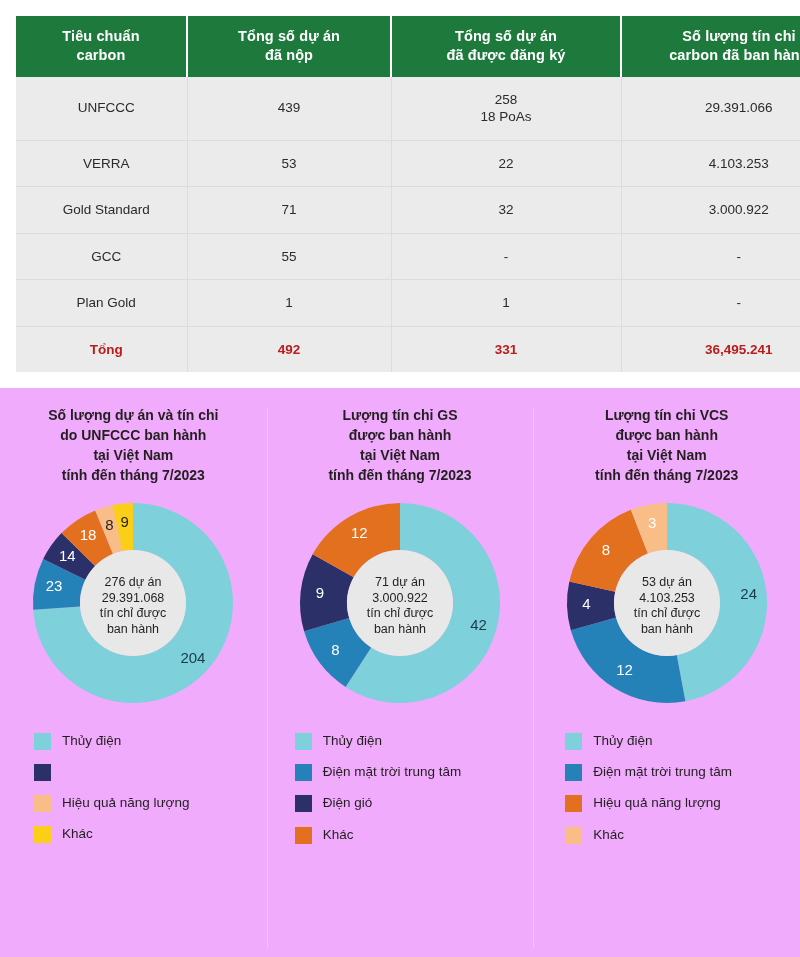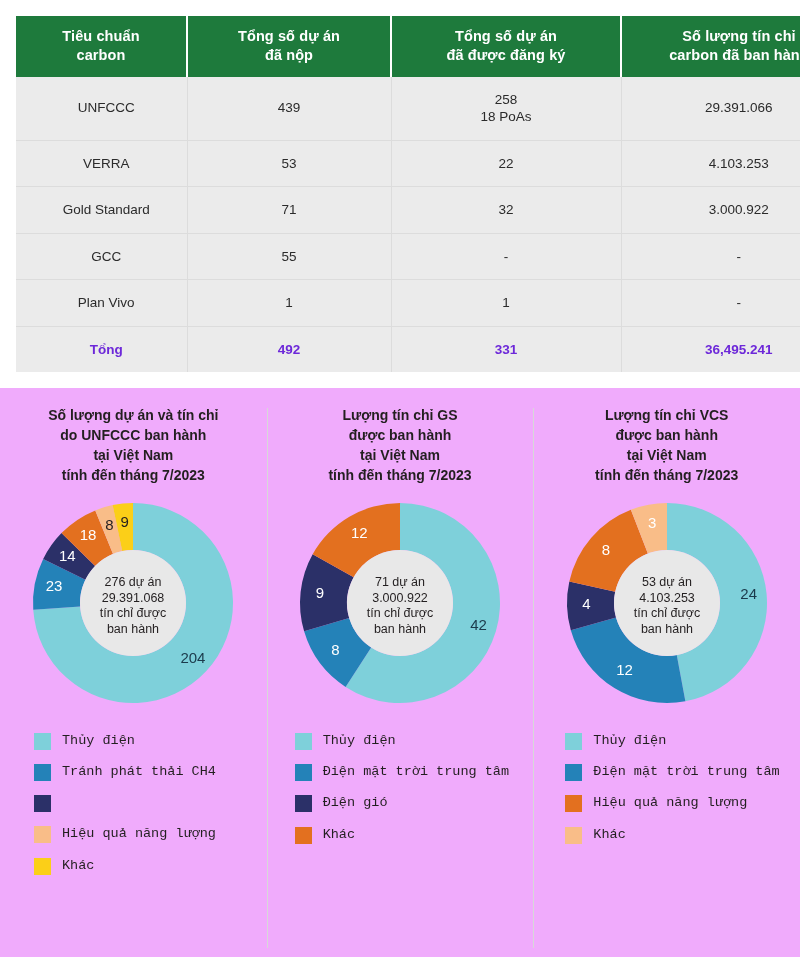--- a/index.html
+++ b/index.html
@@ -51,21 +51,21 @@
     border-right: 1px solid #dcdcdc;
     line-height: 1.3;
   }
   table.data-table td:last-child { border-right: none; }
   table.data-table td.name-cell {
     text-align: center;
     padding-left: 18px;
   }
   table.data-table tr.total-row td {
     font-weight: bold;
-    color: #6d28d9;
+    color: #b91c1c;
     border-bottom: none;
   }
   table.data-table tr:first-child td { border-top: none; }
   .sub-line { display: block; }
 
   
   .charts {
     display: flex;
     width: 800px;
     height: 582px;
@@ -115,21 +115,20 @@
     font-size: 12.5px;
     fill: #231f20;
     text-anchor: middle;
   }
 
   
   .legend {
     margin: 18px 0 0 0;
     padding: 0 0 0 24px;
     list-style: none;
-    font-family: Liberation Mono, monospace;
   }
   .legend li {
     display: flex;
     align-items: flex-start;
     margin-bottom: 13px;
   }
   .legend .swatch {
     width: 17px;
     height: 17px;
     flex: 0 0 17px;
@@ -198,21 +197,21 @@
         </tr>
         <tr>
           <td class="name-cell">GCC</td>
           <td>55</td>
           <td>
             <span class="sub-line">-</span>
           </td>
           <td>-</td>
         </tr>
         <tr>
-          <td class="name-cell">Plan Vivo</td>
+          <td class="name-cell">Plan Gold</td>
           <td>1</td>
           <td>
             <span class="sub-line">1</span>
           </td>
           <td>-</td>
         </tr>
         <tr class="total-row">
           <td class="name-cell">Tổng</td>
           <td>492</td>
           <td>
@@ -250,24 +249,20 @@
           <text x="106" y="120" class="center-text">tín chỉ được</text>
           <text x="106" y="135.5" class="center-text">ban hành</text>
         </svg>
       </div>
       <ul class="legend">
         <li>
           <span class="swatch" style="background: rgb(126, 208, 218);"></span>
           <span class="legend-label">Thủy điện</span>
         </li>
         <li>
-          <span class="swatch" style="background: rgb(36, 130, 184);"></span>
-          <span class="legend-label">Tránh phát thải CH4</span>
-        </li>
-        <li>
           <span class="swatch" style="background: rgb(43, 48, 104);"></span>
         </li>
         <li>
           <span class="swatch" style="background: rgb(249, 189, 136);"></span>
           <span class="legend-label">Hiệu quả năng lượng</span>
         </li>
         <li>
           <span class="swatch" style="background: rgb(251, 207, 24);"></span>
           <span class="legend-label">Khác</span>
         </li>

